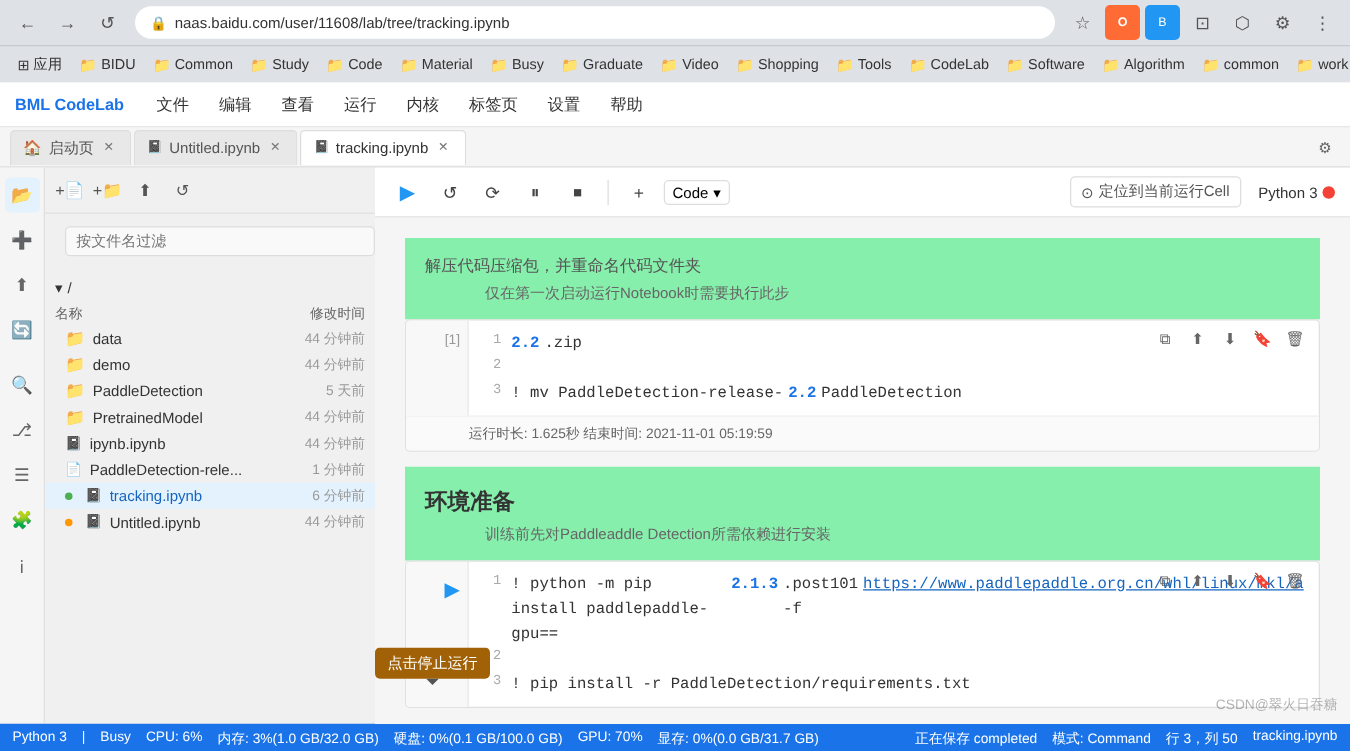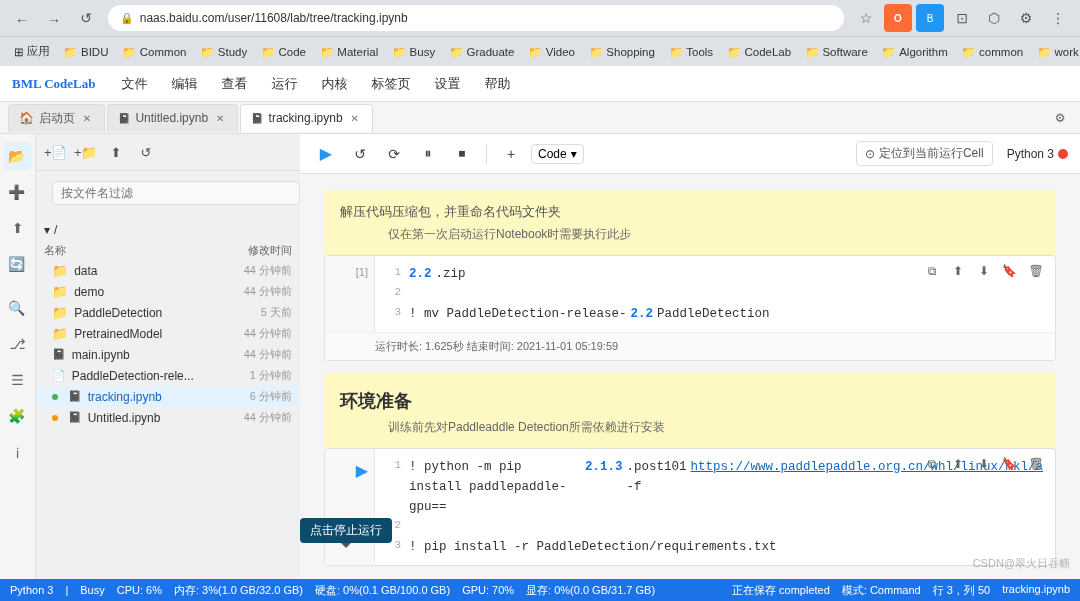--- a/index.html
+++ b/index.html
@@ -91,21 +91,20 @@
       padding: 0 12px;
       border-bottom: 1px solid #e0e0e0;
       gap: 4px;
     }
     .app-logo {
       font-size: 13px;
       font-weight: bold;
       color: #1a73e8;
       margin-right: 12px;
       white-space: nowrap;
-      font-family: Liberation Serif, serif;
     }
     .menu-item {
       padding: 4px 10px;
       cursor: pointer;
       border-radius: 4px;
       font-size: 13px;
       color: #333;
     }
 
     
@@ -317,21 +316,21 @@
     .cell-container {
       background: #fff;
       border: 1px solid #e0e0e0;
       border-radius: 4px;
       margin-bottom: 12px;
       overflow: hidden;
     }
 
     .markdown-block {
       padding: 12px 16px;
-      background: #fef9c3;
+      background: #86efac;
     }
     .markdown-h2 { font-size: 18px; font-weight: bold; color: #333; margin-bottom: 6px; }
     .markdown-p { font-size: 13px; color: #555; line-height: 1.5; }
     .markdown-desc { font-size: 12px; color: #666; margin-top: 4px; margin-left: 48px; }
 
     .code-cell {
       display: flex;
       position: relative;
     }
     .cell-gutter {
@@ -383,21 +382,21 @@
       display: flex; align-items: center; justify-content: center;
       border-radius: 3px;
       cursor: pointer;
       color: #666;
       font-size: 12px;
     }
 
     
     .tooltip-box {
       position: absolute;
-      background: #0c4a6e;
+      background: #a16207;
       color: white;
       padding: 4px 10px;
       border-radius: 4px;
       font-size: 12px;
       white-space: nowrap;
       top: 452px;
       left: 300px;
       z-index: 100;
       pointer-events: none;
     }
@@ -643,21 +642,21 @@
           <div class="tree-item">
             <div class="tree-item-left">
               <span class="folder-icon">📁</span>
               <span>PretrainedModel</span>
             </div>
             <span class="tree-item-time">44 分钟前</span>
           </div>
           <div class="tree-item">
             <div class="tree-item-left">
               <span class="file-icon">📓</span>
-              <span>main.ipynb</span>
+              <span>ipynb.ipynb</span>
             </div>
             <span class="tree-item-time">44 分钟前</span>
           </div>
           <div class="tree-item">
             <div class="tree-item-left">
               <span class="file-icon">📄</span>
               <span>PaddleDetection-rele...</span>
             </div>
             <span class="tree-item-time">1 分钟前</span>
           </div>

